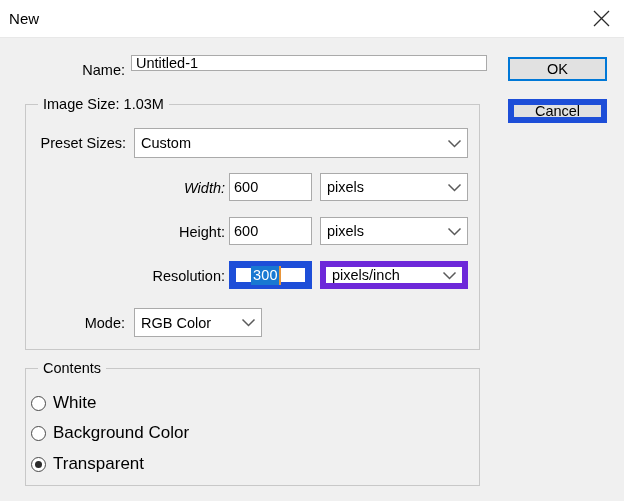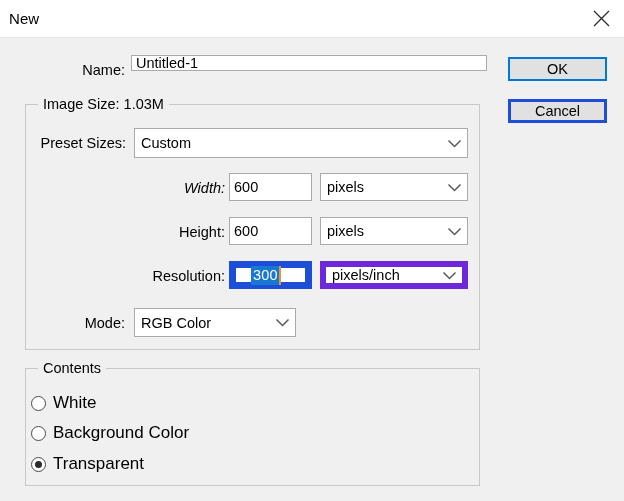--- a/index.html
+++ b/index.html
@@ -129,21 +129,21 @@
     font-size: 14.5px;
     color: #000000;
     padding: 0 5px;
     white-space: nowrap;
   }
 
   
   .btn {
     position: absolute;
     background: #e1e1e1;
-    border: 3px solid #1d4ed8;
+    border: 6px solid #1d4ed8;
     font-family: "Liberation Sans", sans-serif;
     font-size: 14.5px;
     color: #000000;
     text-align: center;
     cursor: default;
     padding: 0;
     line-height: 1;
     display: flex;
     align-items: center;
     justify-content: center;
@@ -246,21 +246,21 @@
 <div class="combo dark" style="left:320px; top:261px; width:148px; height:28px;">
   <span class="combo-label">pixels/inch</span>
   <span class="chev">
     <svg width="15" height="9" viewBox="0 0 15 9">
         <path d="M1.5 1.5 L7.5 7.5 L13.5 1.5" stroke="#5a5a5a" stroke-width="1.5" fill="none"></path>
       </svg>
   </span>
 </div>
 
 <div class="lbl" style="left:45px; top:315px; width:80px;">Mode:</div>
-<div class="combo" style="left:134px; top:308px; width:162px; height:29px;">
+<div class="combo" style="left:134px; top:308px; width:128px; height:29px;">
   <span class="combo-label">RGB Color</span>
   <span class="chev">
     <svg width="15" height="9" viewBox="0 0 15 9">
         <path d="M1.5 1.5 L7.5 7.5 L13.5 1.5" stroke="#5a5a5a" stroke-width="1.5" fill="none"></path>
       </svg>
   </span>
 </div>
 
 <div class="group" style="left:25px; top:368px; width:455px; height:118px;"></div>
 <div class="group-legend" style="left:38px; top:360px;">Contents</div>

